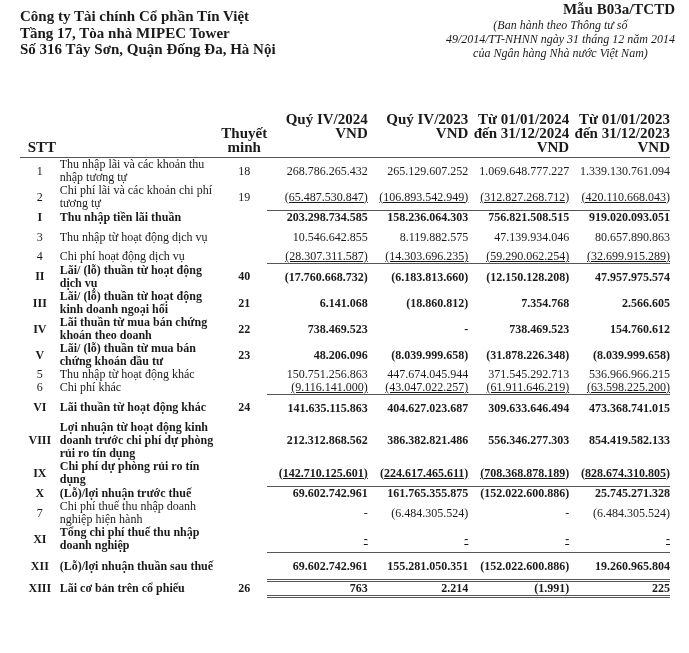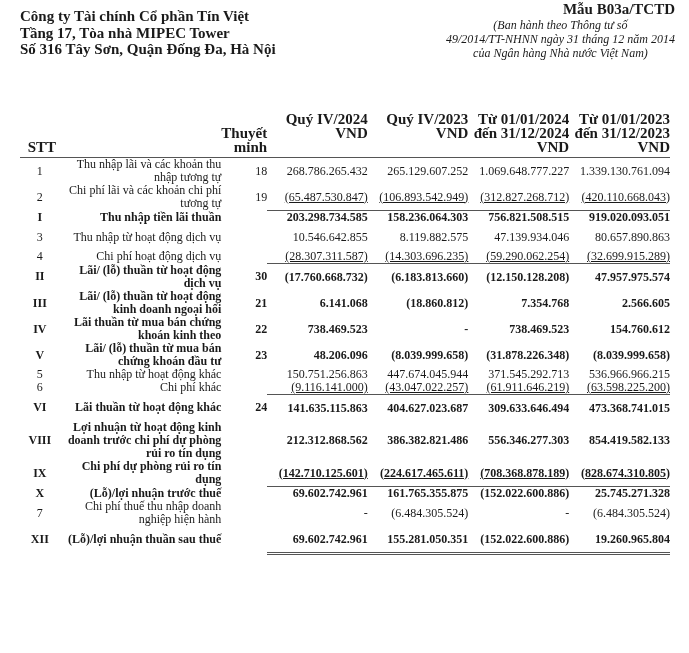--- a/index.html
+++ b/index.html
@@ -8,22 +8,22 @@
   .hdr-left { position: absolute; left: 20px; top: 8px; font-weight: bold; font-size: 15px; line-height: 16.6px; }
   .hdr-right { position: absolute; right: 14px; top: 0; text-align: right; }
   .hdr-right .form { font-weight: bold; font-size: 15px; line-height: 18px; }
   .hdr-right .it { font-style: italic; font-size: 12px; line-height: 14px; text-align: center; }
   .hdr-right .it div { white-space: nowrap; }
 
   table.rpt { position: absolute; left: 20px; top: 112px; width: 650px; border-collapse: collapse; font-size: 12px; }
   table.rpt th { font-weight: bold; font-size: 15px; line-height: 14px; vertical-align: bottom; padding: 0 0 3px 0; }
   table.rpt thead tr { border-bottom: 1.5px solid #555; }
   .c-stt { width: 36px; text-align: center; }
-  .c-desc { width: 166px; text-align: right; }
-  .c-note { width: 42px; text-align: right; }
+  .c-desc { width: 166px; text-align: left; }
+  .c-note { width: 42px; text-align: center; }
   .c-num { width: 101px; text-align: right; white-space: nowrap; }
   th.c-stt { text-align: center; padding-left: 4px !important; }
   table.rpt td { line-height: 13px; padding: 0; vertical-align: middle; }
   td.c-stt { padding-right: 6px; }
   td.c-desc { padding-left: 4px; }
   td.c-num { padding-right: 2px; }
   tr.r1 td { height: 13px; }
   tr.r2 td { height: 26px; }
   tr.r3 td { height: 39px; }
   tr.bold td { font-weight: bold; }
@@ -121,38 +121,38 @@
     <td class="c-desc">Chi phí hoạt động dịch vụ</td>
     <td class="c-note"></td>
     <td class="c-num">(28.307.311.587)</td>
     <td class="c-num">(14.303.696.235)</td>
     <td class="c-num">(59.290.062.254)</td>
     <td class="c-num">(32.699.915.289)</td>
   </tr>
       <tr class="r2 bold">
     <td class="c-stt">II</td>
     <td class="c-desc">Lãi/ (lỗ) thuần từ hoạt động dịch vụ</td>
-    <td class="c-note">30</td>
+    <td class="c-note">40</td>
     <td class="c-num">(17.760.668.732)</td>
     <td class="c-num">(6.183.813.660)</td>
     <td class="c-num">(12.150.128.208)</td>
     <td class="c-num">47.957.975.574</td>
   </tr>
       <tr class="r2 bold">
     <td class="c-stt">III</td>
     <td class="c-desc">Lãi/ (lỗ) thuần từ hoạt động kinh doanh ngoại hối</td>
     <td class="c-note">21</td>
     <td class="c-num">6.141.068</td>
     <td class="c-num">(18.860.812)</td>
     <td class="c-num">7.354.768</td>
     <td class="c-num">2.566.605</td>
   </tr>
       <tr class="r2 bold">
     <td class="c-stt">IV</td>
-    <td class="c-desc">Lãi thuần từ mua bán chứng khoán kinh theo</td>
+    <td class="c-desc">Lãi thuần từ mua bán chứng khoán theo doanh</td>
     <td class="c-note">22</td>
     <td class="c-num">738.469.523</td>
     <td class="c-num">-</td>
     <td class="c-num">738.469.523</td>
     <td class="c-num">154.760.612</td>
   </tr>
       <tr class="r2 bold">
     <td class="c-stt">V</td>
     <td class="c-desc">Lãi/ (lỗ) thuần từ mua bán chứng khoán đầu tư</td>
     <td class="c-note">23</td>
@@ -217,23 +217,41 @@
   </tr>
       <tr class="r2">
     <td class="c-stt">7</td>
     <td class="c-desc">Chi phí thuế thu nhập doanh nghiệp hiện hành</td>
     <td class="c-note"></td>
     <td class="c-num">-</td>
     <td class="c-num">(6.484.305.524)</td>
     <td class="c-num">-</td>
     <td class="c-num">(6.484.305.524)</td>
   </tr>
+      <tr class="r2 bold ul">
+    <td class="c-stt">XI</td>
+    <td class="c-desc">Tổng chi phí thuế thu nhập doanh nghiệp</td>
+    <td class="c-note"></td>
+    <td class="c-num">-</td>
+    <td class="c-num">-</td>
+    <td class="c-num">-</td>
+    <td class="c-num">-</td>
+  </tr>
       <tr class="r2 bold dbl">
     <td class="c-stt">XII</td>
     <td class="c-desc">(Lỗ)/lợi nhuận thuần sau thuế</td>
     <td class="c-note"></td>
     <td class="c-num">69.602.742.961</td>
     <td class="c-num">155.281.050.351</td>
     <td class="c-num">(152.022.600.886)</td>
     <td class="c-num">19.260.965.804</td>
   </tr>
+      <tr class="r1 bold dbl">
+    <td class="c-stt">XIII</td>
+    <td class="c-desc">Lãi cơ bản trên cổ phiếu</td>
+    <td class="c-note">26</td>
+    <td class="c-num">763</td>
+    <td class="c-num">2.214</td>
+    <td class="c-num">(1.991)</td>
+    <td class="c-num">225</td>
+  </tr>
     </tbody>
 </table>
 
 </body></html>

